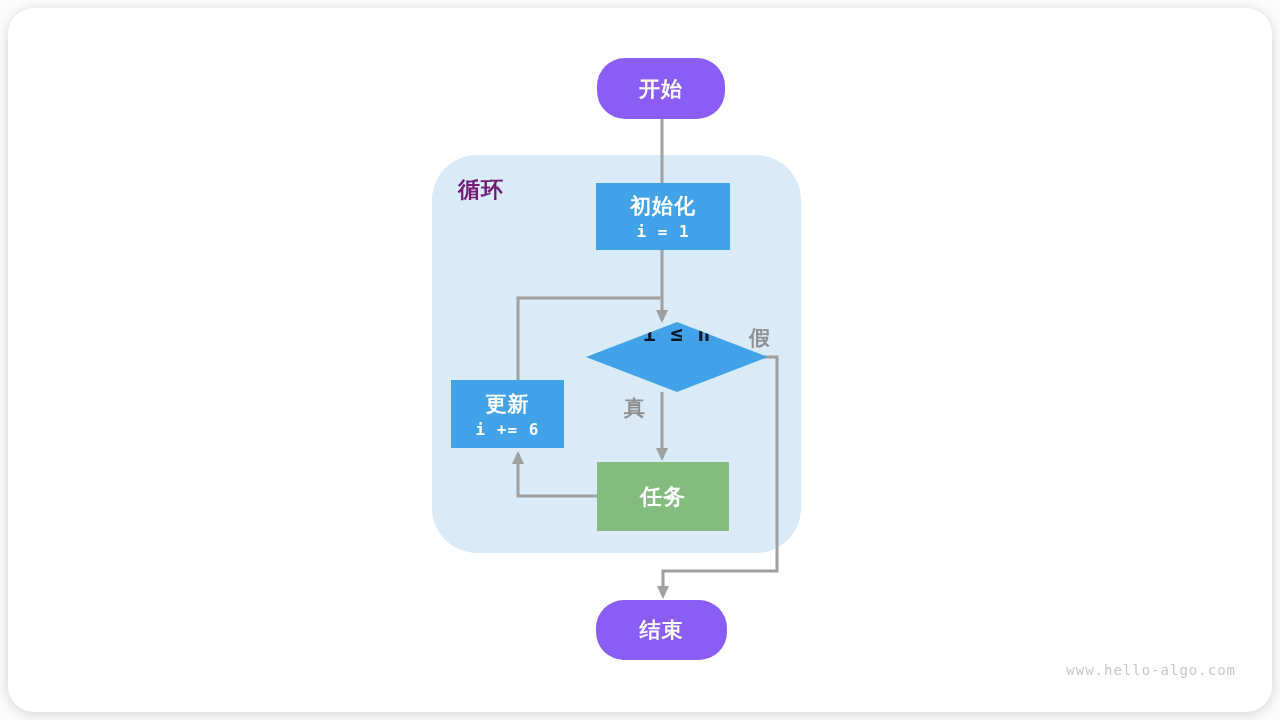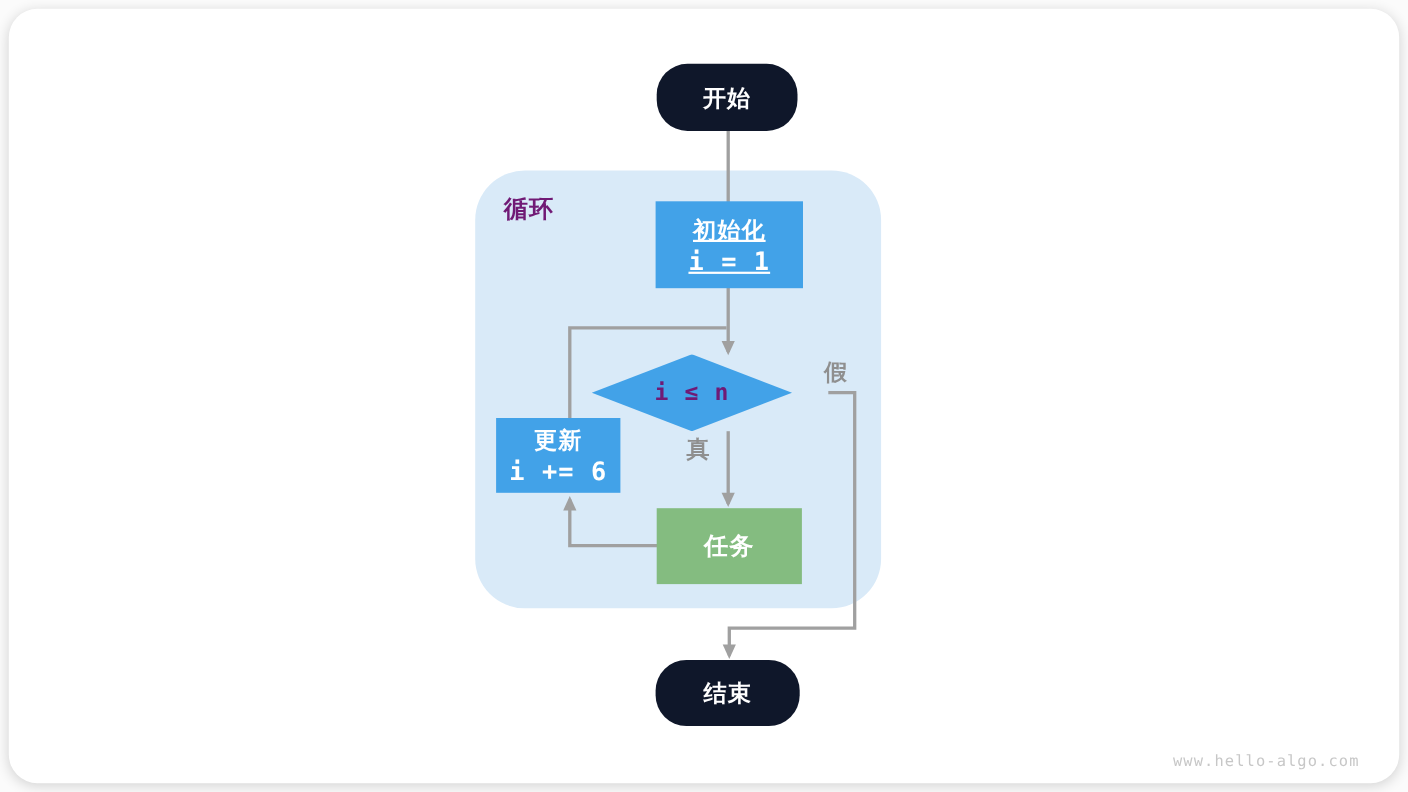--- a/index.html
+++ b/index.html
@@ -48,58 +48,58 @@
     justify-content: center;
     color: #ffffff;
     font-size: 21px;
     font-weight: 600;
     letter-spacing: 1px;
     box-sizing: border-box;
   }
   .node .code {
     font-family: "DejaVu Sans Mono", monospace;
     font-weight: bold;
-    font-size: 23px;
+    font-size: 16px;
     letter-spacing: 1px;
     margin-top: 2px;
   }
-  .terminal { background: #0f172a; border-radius: 28px; }
+  .terminal { background: #8b5cf6; border-radius: 28px; }
   .proc-blue { background: #42A2E8; }
   .proc-green { background: #84BC80; font-size: 22px; }
   .node-start { left: 589px; top: 50px;  width: 128px; height: 61px; }
-  .node-init  { left: 588px; top: 175px; width: 134px; height: 79px; text-decoration: underline; }
+  .node-init  { left: 588px; top: 175px; width: 134px; height: 67px; }
   .node-update{ left: 443px; top: 372px; width: 113px; height: 68px; }
   .node-task  { left: 589px; top: 454px; width: 132px; height: 69px; }
   .node-end   { left: 588px; top: 592px; width: 131px; height: 60px; }
   .diamond {
     position: absolute;
-    left: 530px; top: 314px;
+    left: 578px; top: 314px;
     width: 182px; height: 70px;
     background: #42A2E8;
     clip-path: polygon(50% 0, 100% 50%, 50% 100%, 0 50%);
     display: flex;
-    align-items: center;
+    align-items: flex-start;
     justify-content: center;
-    color: #701a75;
+    color: #0f172a;
     font-family: "DejaVu Sans Mono", monospace;
     font-weight: bold;
     font-size: 21px;
     letter-spacing: 1px;
   }
   .branch-label {
     position: absolute;
     font-size: 21px;
     font-weight: bold;
     color: #8F8F8F;
   }
   .label-false { left: 741px; top: 316px; }
   .label-true  { left: 616px; top: 386px; }
   .watermark {
     position: absolute;
-    right: 36px; top: 676px;
+    right: 36px; top: 654px;
     font-family: "DejaVu Sans Mono", monospace;
     font-size: 14px;
     color: #C7C7C7;
     letter-spacing: 1px;
     margin-left: 13px;
   }
 </style>
 </head>
 <body>
 

